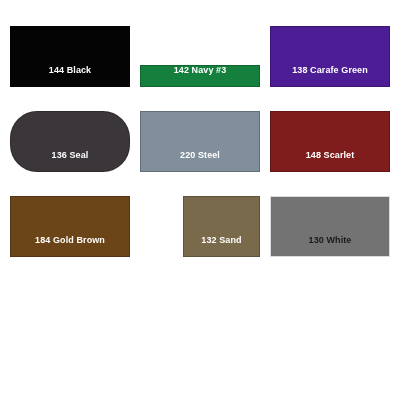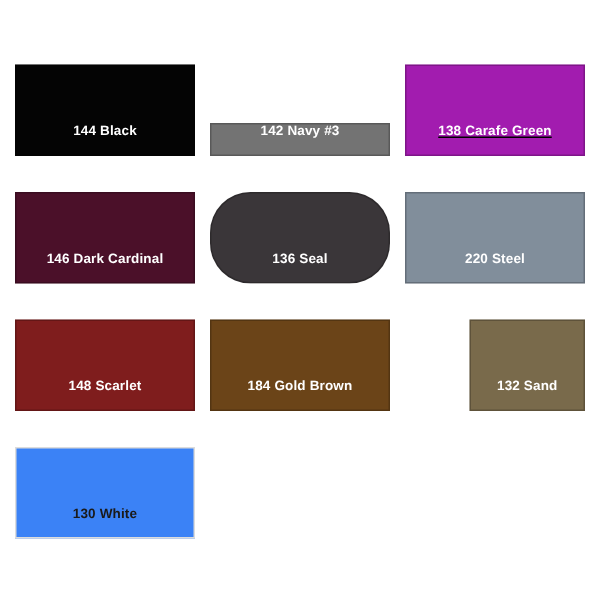--- a/index.html
+++ b/index.html
@@ -10,21 +10,21 @@
   body {
     width: 400px;
     height: 400px;
     background: #ffffff;
     font-family: "Liberation Sans", sans-serif;
     overflow: hidden;
   }
   #swatch-grid {
     position: absolute;
     left: 10px;
-    top: 43px;
+    top: 26px;
     width: 380px;
     display: grid;
     grid-template-columns: repeat(3, 120px);
     grid-auto-rows: 61px;
     column-gap: 10px;
     row-gap: 24px;
   }
   .swatch {
     position: relative;
     box-sizing: border-box;
@@ -51,41 +51,38 @@
     visibility: hidden;
   }
 </style>
 </head>
 <body>
 
 <div id="swatch-grid">
     <div class="swatch" style="background: rgb(4, 4, 4);">
       <span class="swatch-label" style="color: rgb(255, 255, 255);">144 Black</span>
     </div>
-    <div class="swatch" style="background: #737373; margin-top: 39px;">
+    <div class="swatch" style="background: #15803d; margin-top: 39px;">
       <span class="swatch-label" style="color: rgb(255, 255, 255);">142 Navy #3</span>
     </div>
-    <div class="swatch" style="background: #a21caf; text-decoration: underline;">
+    <div class="swatch" style="background: #4c1d95;">
       <span class="swatch-label" style="color: rgb(255, 255, 255);">138 Carafe Green</span>
-    </div>
-    <div class="swatch" style="background: rgb(75, 16, 41);">
-      <span class="swatch-label" style="color: rgb(255, 255, 255);">146 Dark Cardinal</span>
     </div>
     <div class="swatch" style="background: rgb(58, 54, 57); border-radius: 27px;">
       <span class="swatch-label" style="color: rgb(255, 255, 255);">136 Seal</span>
     </div>
     <div class="swatch" style="background: rgb(129, 142, 155);">
       <span class="swatch-label" style="color: rgb(255, 255, 255);">220 Steel</span>
     </div>
     <div class="swatch" style="background: #7f1d1d;">
       <span class="swatch-label" style="color: rgb(255, 255, 255);">148 Scarlet</span>
     </div>
     <div class="swatch" style="background: rgb(107, 68, 24);">
       <span class="swatch-label" style="color: rgb(255, 255, 255);">184 Gold Brown</span>
     </div>
     <div class="swatch" style="background: rgb(121, 106, 75); margin-left: 43px;">
       <span class="swatch-label" style="color: rgb(255, 255, 255);">132 Sand</span>
     </div>
-    <div class="swatch light-border" style="background: #3b82f6;">
+    <div class="swatch light-border" style="background: #737373;">
       <span class="swatch-label" style="color: rgb(26, 26, 26);">130 White</span>
     </div>
     <div class="empty-cell"></div>
   </div>
 
 </body></html>

